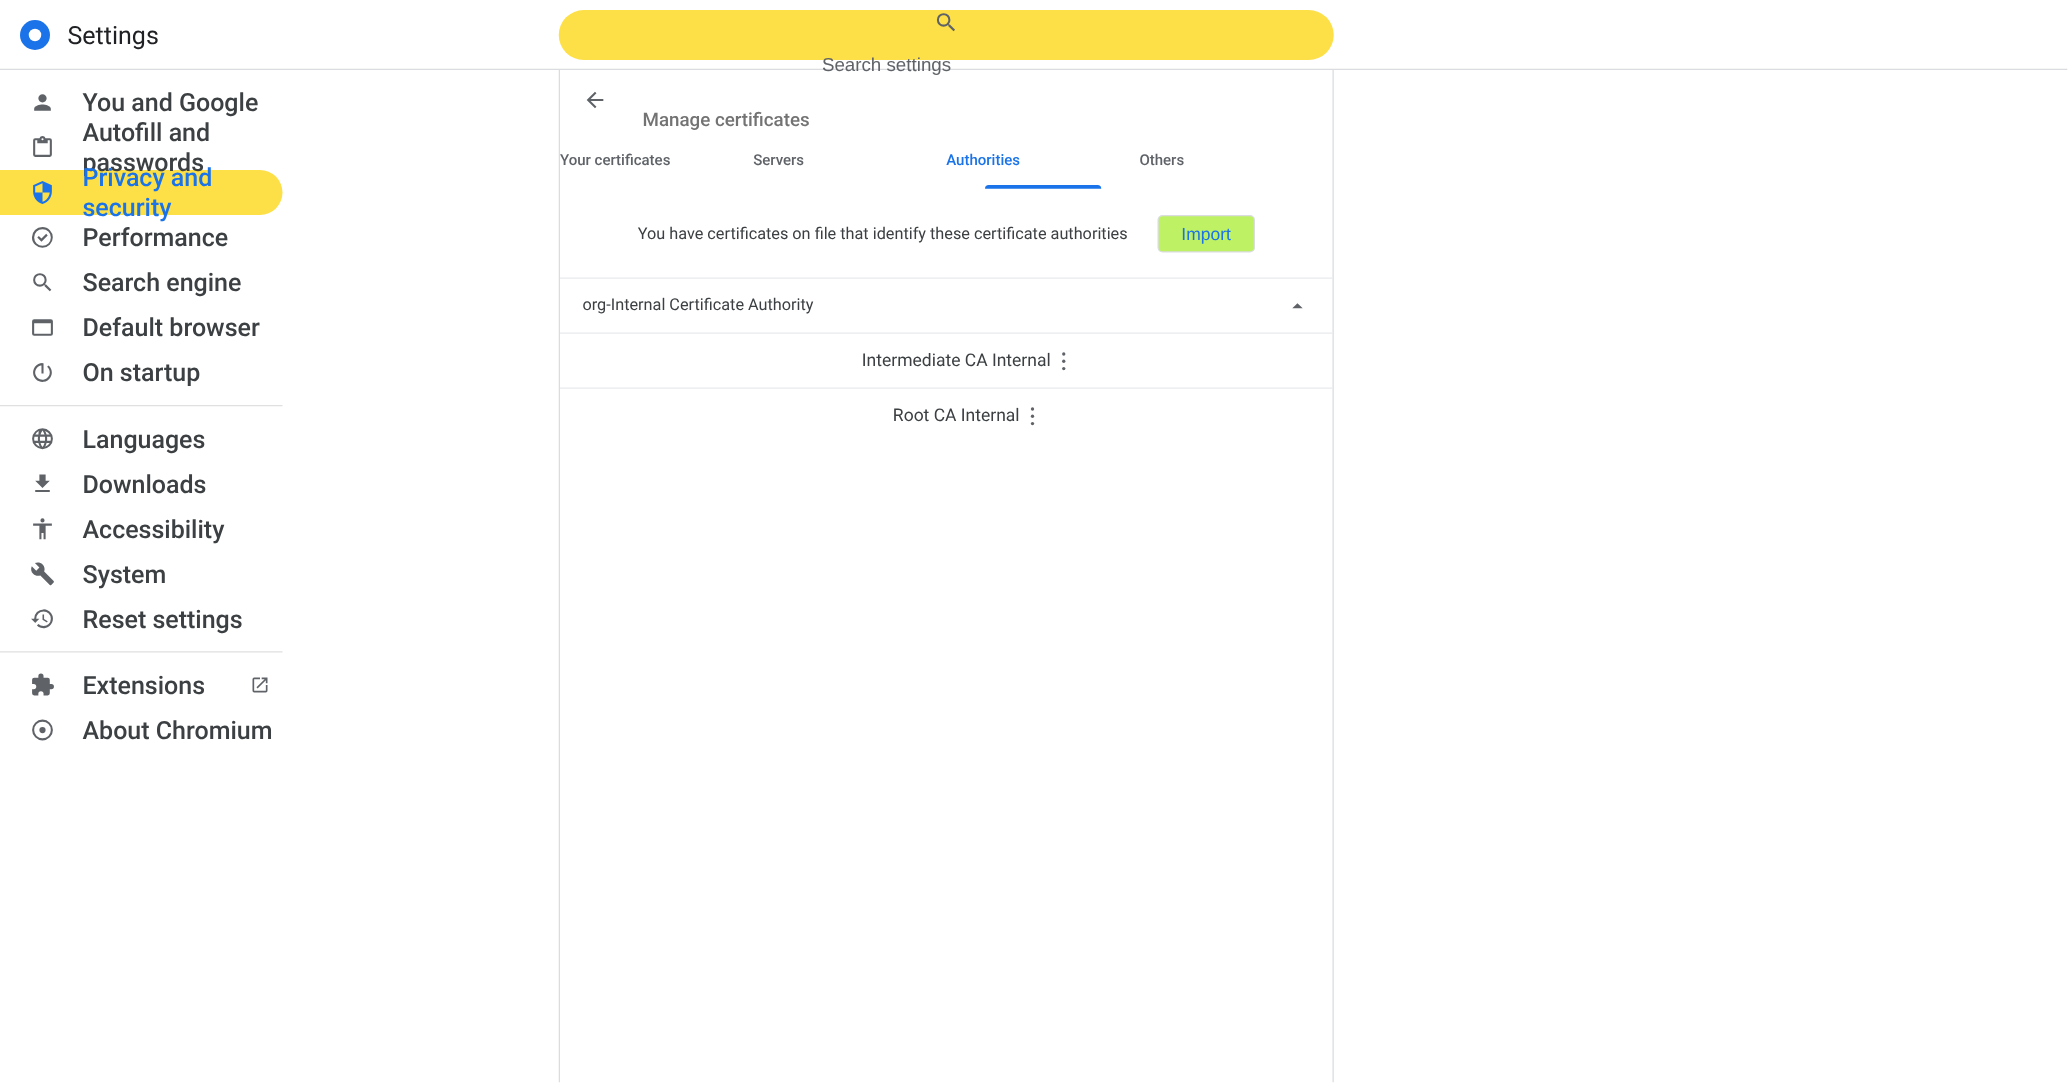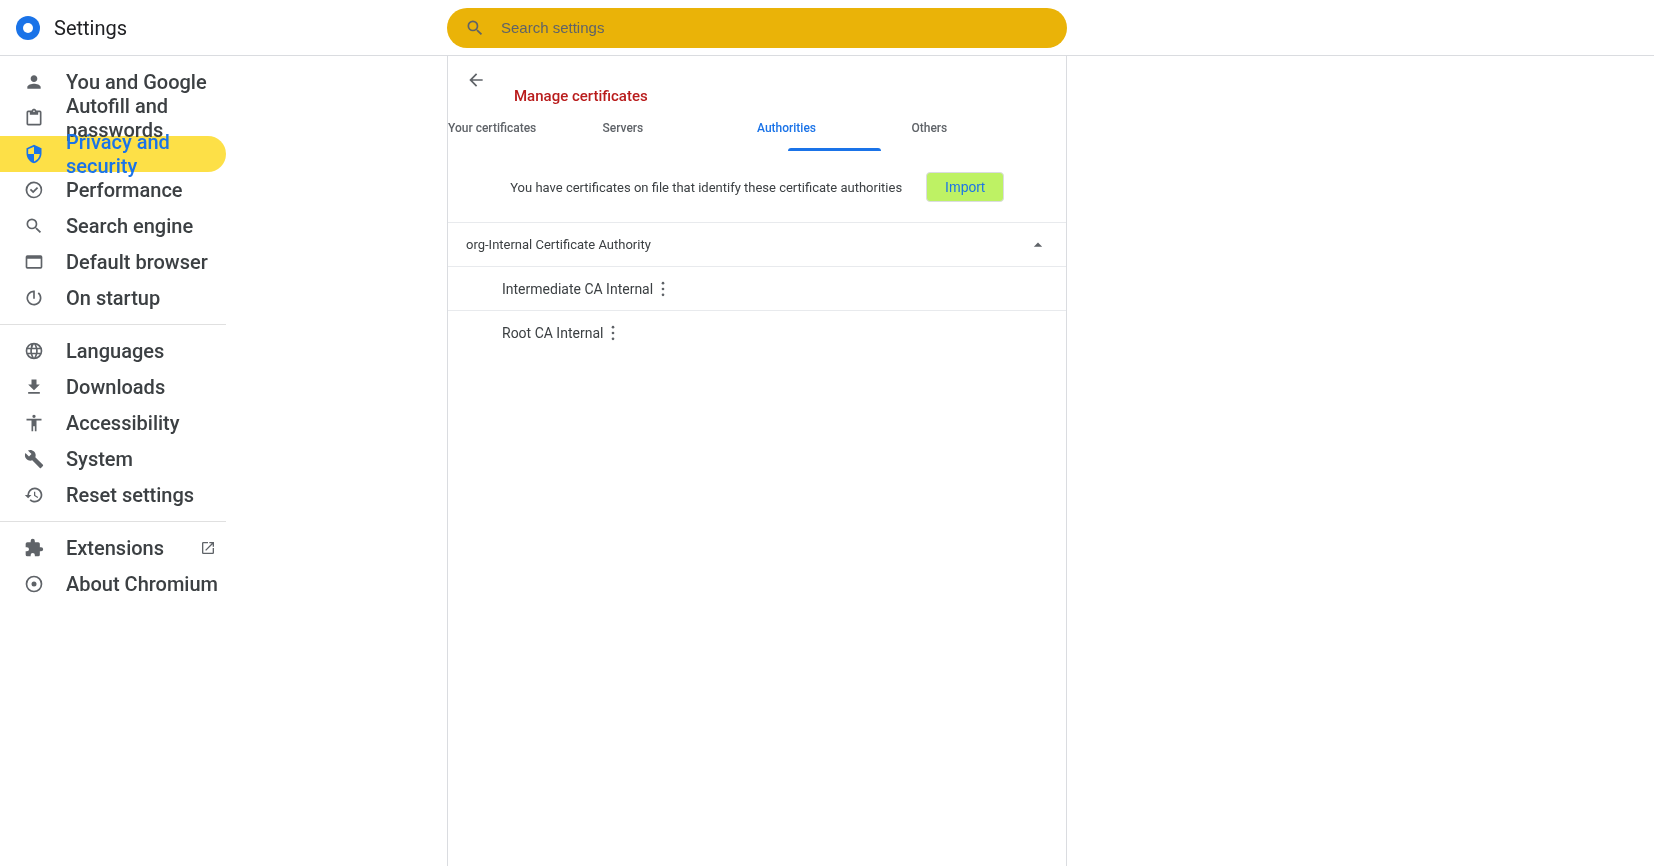--- a/index.html
+++ b/index.html
@@ -22,26 +22,27 @@
     display:flex; align-items:center; justify-content:center;
   }
   .logo-circle::after{
     content:""; width:10px; height:10px; border-radius:50%; background:#fff;
   }
   .searchbar {
     position: absolute;
     left: 447px;
     width: 620px;
     height: 40px;
-    background: #eab308;
+    background: #fde047;
     border-radius: 22px;
     display: flex;
     align-items: center;
     padding: 0 18px;
     gap: 16px;
+    flex-direction: column;
   }
   .searchbar input {
     border: none; background: transparent; outline: none;
     font-size: 15px; flex: 1; color: #3c4043;
   }
   .searchbar input::placeholder { color: #5f6368; }
 
   
   .body-row { flex: 1; display: flex; min-height: 0; }
 
@@ -81,21 +82,21 @@
     display: flex; flex-direction: column;
   }
 
   .page-header {
     height: 48px;
     display: flex;
     align-items: center;
     padding: 0 18px;
     gap: 28px;
   }
-  .page-title { font-size: 15px; color: #b91c1c; font-weight: 500; margin-top: 32px; }
+  .page-title { font-size: 15px; color: #737373; font-weight: 500; margin-top: 32px; }
   .back-btn { width: 20px; height:20px; color:#5f6368; cursor:pointer; display:flex; align-items:center; justify-content:center;}
 
   .tabs { display: flex; height: 48px; border-bottom:1px solid transparent;}
   .tab {
     flex: 1;
     display: flex; align-items: center; 
     font-size: 12px; color: #5f6368; font-weight: 500;
     cursor: pointer; position: relative;
   }
   .tab.active { color: #1a73e8; }
@@ -120,21 +121,21 @@
   .org-row{
     display:flex; align-items:center; justify-content:space-between;
     padding: 0 18px; height:44px; cursor:pointer;
     border-bottom:1px solid #e8eaed;
     font-size:13px; color:#3c4043;
   }
   .chevron{ width:20px; height:20px; color:#5f6368; display:flex; align-items:center; justify-content:center;}
 
   .cert-list{}
   .cert-row{
-    display:flex; align-items:center; justify-content:flex-start;
+    display:flex; align-items:center; justify-content:center;
     padding: 0 18px 0 54px; height:44px;
     border-bottom:1px solid #e8eaed;
     font-size:14px; color:#3c4043;
   }
   .cert-row:last-child{ border-bottom:none;}
   .kebab{ width:20px;height:20px; color:#5f6368; cursor:pointer; display:flex; align-items:center; justify-content:center;}
 
   svg { display:block; }
 </style>
 </head>

